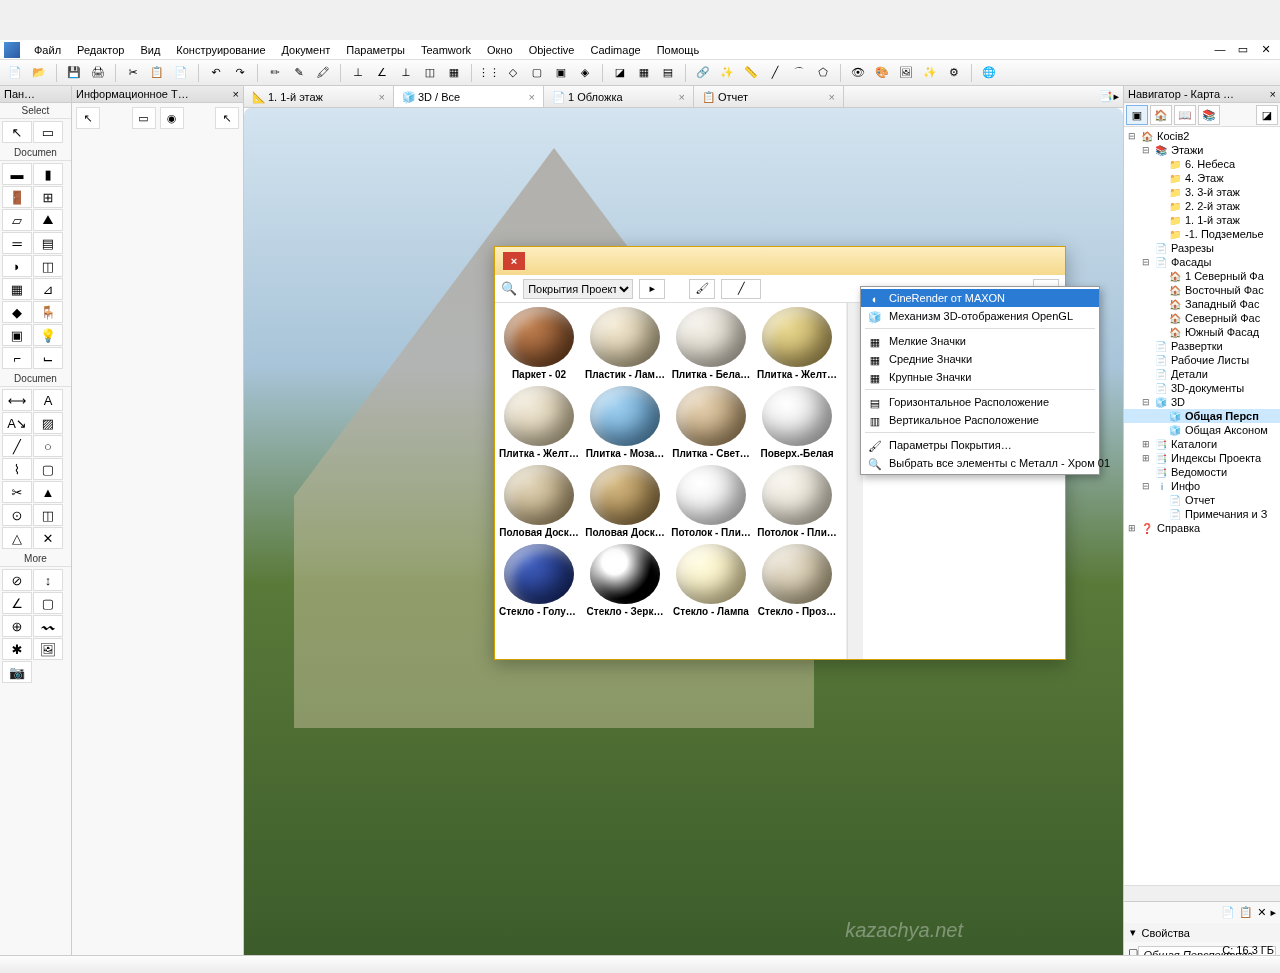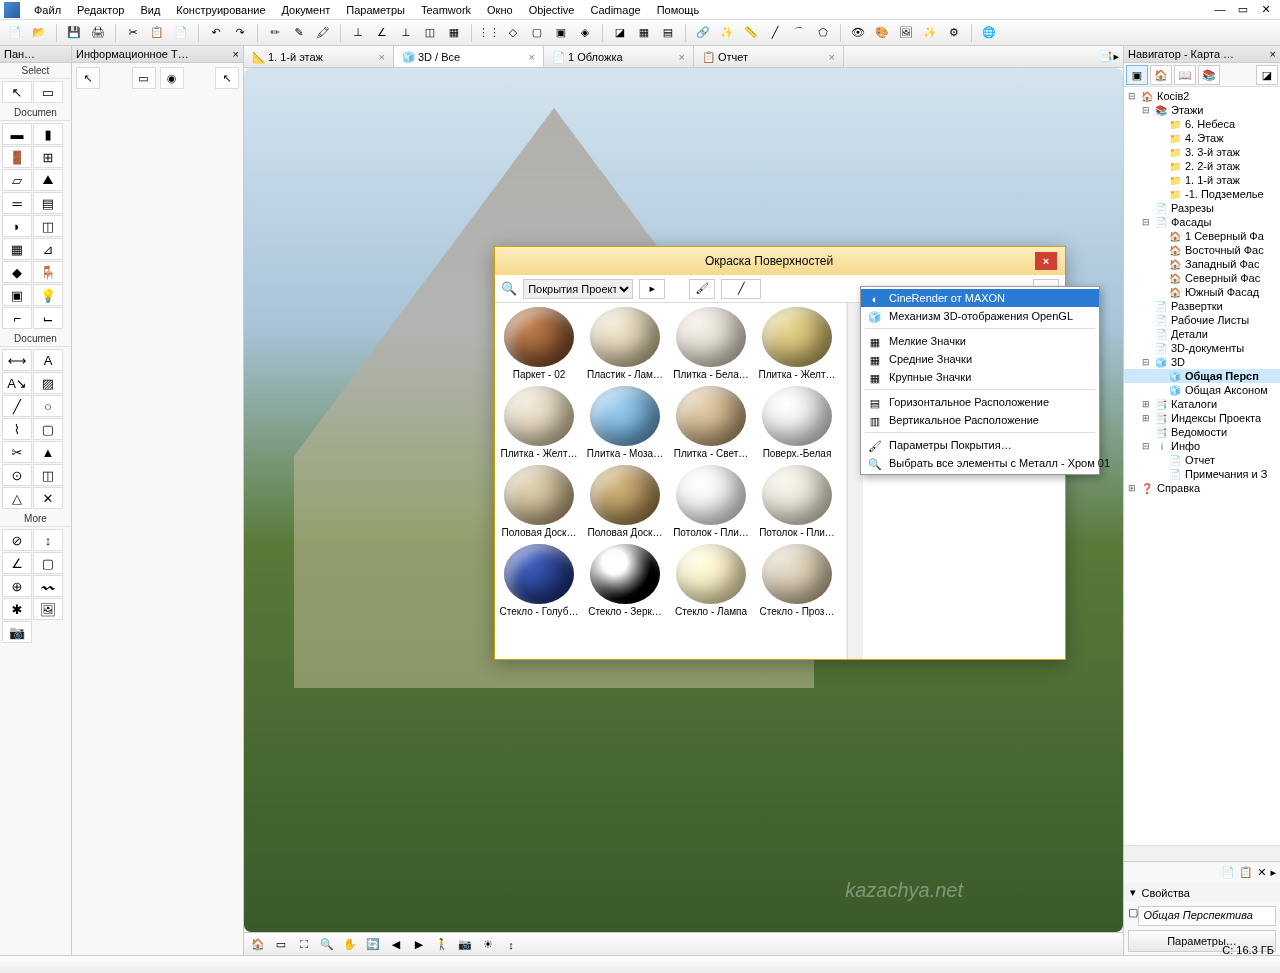--- a/index.html
+++ b/index.html
@@ -1,18 +1,18 @@
 <!DOCTYPE html>
 <html><head>
 <meta charset="utf-8">
 <style>
 * { box-sizing: border-box; margin: 0; padding: 0; font-family: Tahoma, Arial, sans-serif; font-size: 11px; }
 body { background: #f0f0f0; width: 1280px; height: 973px; overflow: hidden; position: relative; }
 
-.menubar { height: 20px; background: #fff; display: flex; align-items: center; padding: 0 4px; border-bottom: 1px solid #ddd; }
+.menubar { height: 20px; background: #fff; display: flex; align-items: center; padding: 0 4px; border-bottom: 1px solid #ddd; margin-top: 40px; }
 .menubar .app-icon { width: 16px; height: 16px; background: linear-gradient(135deg,#4a90d9,#2c5aa0); margin-right: 6px; }
 .menubar .menu-item { padding: 2px 8px; cursor: pointer; }
 .menubar .spacer { flex: 1; }
 .menubar .win-controls span { display: inline-block; width: 20px; text-align: center; cursor: pointer; }
 
 .toolbar { height: 26px; background: linear-gradient(#fdfdfd,#ececec); border-bottom: 1px solid #ccc; display: flex; align-items: center; padding: 0 4px; gap: 2px; }
 .toolbar .tb-btn { width: 22px; height: 22px; display: flex; align-items: center; justify-content: center; border: 1px solid transparent; cursor: pointer; border-radius: 2px; }
 .toolbar .sep { width: 1px; height: 18px; background: #ccc; margin: 0 4px; }
 
 .main-layout { display: flex; height: 910px; }
@@ -72,21 +72,21 @@
 .dialog-title .title-text { flex: 1; text-align: center; font-size: 12px; }
 .dialog-title .close-btn { width: 22px; height: 18px; background: #d04030; color: #fff; display: flex; align-items: center; justify-content: center; cursor: pointer; font-weight: bold; }
 .dialog-toolbar { height: 28px; border-bottom: 1px solid #ddd; display: flex; align-items: center; padding: 0 6px; gap: 6px; }
 .dialog-toolbar .search-icon { font-size: 13px; color: #6a8cb5; }
 .dialog-toolbar select { height: 20px; width: 110px; border: 1px solid #ccc; font-size: 11px; }
 .dialog-toolbar .dt-btn { width: 26px; height: 20px; border: 1px solid #ccc; background: #fff; cursor: pointer; display:flex; align-items:center; justify-content:center; }
 .dialog-body { display: flex; height: calc(100% - 56px); }
 .mat-grid { width: 352px; overflow-y: auto; padding: 4px; display: flex; flex-wrap: wrap; gap: 6px; align-content: flex-start; border-right: 1px solid #eee; }
 .mat-cell { width: 80px; text-align: center; cursor: pointer; }
 .mat-sphere { width: 70px; height: 60px; margin: 0 auto 2px; border-radius: 50%; position: relative; box-shadow: inset -10px -10px 20px rgba(0,0,0,0.4), inset 8px 8px 12px rgba(255,255,255,0.5); }
-.mat-cell .mat-label { font-size: 10px; white-space: nowrap; overflow: hidden; text-overflow: ellipsis; }
+.mat-cell .mat-label { font-size: 10px; white-space: nowrap; overflow: hidden; text-overflow: ellipsis; font-weight: bold; }
 .mat-preview { flex: 1; background: #fff; }
 .scrollbar-v { width: 16px; background: #f0f0f0; border-left: 1px solid #ddd; }
 
 
 .context-menu { position: absolute; left: 860px; top: 286px; width: 240px; background: #fff; border: 1px solid #999; box-shadow: 2px 3px 8px rgba(0,0,0,0.3); padding: 2px 0; }
 .context-menu .cm-item { padding: 3px 8px 3px 28px; cursor: pointer; position: relative; white-space: nowrap; }
 .context-menu .cm-item.highlighted { background: #2a7bd4; color: #fff; }
 .context-menu .cm-sep { height: 1px; background: #ddd; margin: 3px 4px; }
 .context-menu .cm-icon { position: absolute; left: 6px; top: 3px; width: 16px; height: 14px; display:flex; align-items:center; justify-content:center; font-size:11px; }
 
@@ -473,21 +473,20 @@
 
 <div class="statusbar">
   <div class="sb-right">
     <span>C: 16.3 ГБ</span>
     <span>▭▭▭</span>
   </div>
 </div>
 
 <div class="dialog">
   <div class="dialog-title">
-    <span class="title-text">Окраска Поверхностей</span>
     <div class="close-btn">×</div>
   </div>
   <div class="dialog-toolbar">
     <span class="search-icon">🔍</span>
     <select>
       <option>Покрытия Проекта</option>
     </select>
     <div class="dt-btn">▸</div>
     <div style="width:12px"></div>
     <div class="dt-btn">🖌</div>

